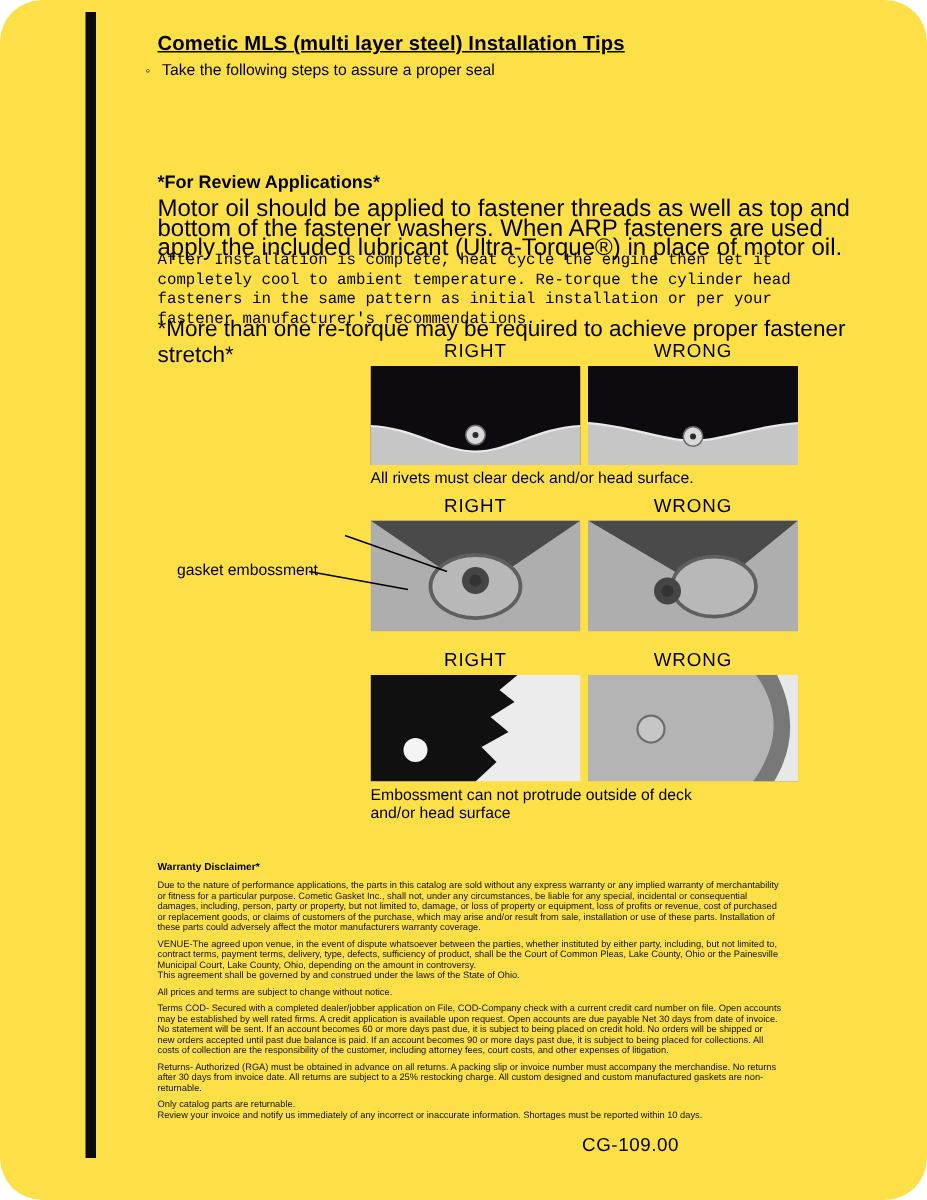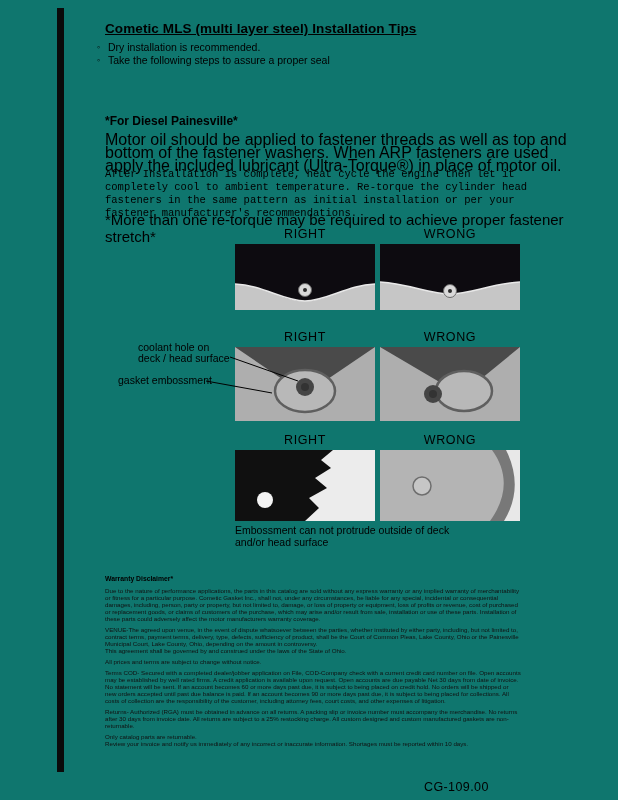--- a/index.html
+++ b/index.html
@@ -2,79 +2,78 @@
 <html><head>
 <meta charset="utf-8">
 <style>
   * { margin:0; padding:0; box-sizing:border-box; }
   html,body { background:#ffffff; }
   body {
     width:618px; height:800px;
     font-family:"Liberation Sans", sans-serif;
     color:#000;
   }
-  .page { position:relative; width:618px; height:800px; background:#0f766e; overflow:hidden; }
+  .page { position:relative; width:618px; height:800px; background:#fde047; overflow:hidden;border-radius:28px; }
 
   .left-bar { position:absolute; left:57px; top:8px; width:7px; height:764px; background:#0a0a0a; }
 
   .title {
     position:absolute; left:105px; top:21px;
     font-size:13.5px; font-weight:bold; text-decoration:underline;
     letter-spacing:0.1px;
   }
 
   .tips { position:absolute; left:97px; top:41px; font-size:10.5px; line-height:13px; width:470px; }
   .tip { position:relative; padding-left:11px; }
   .tip::before { content:"◦"; position:absolute; left:0; top:0; font-size:9px; }
   .tip-sub { position:relative; padding-left:30px; }
   .tip-sub::before { content:"•"; position:absolute; left:19px; top:0; font-size:10px; }
 
   .diesel-head { position:absolute; left:105px; top:114px; font-size:12px; font-weight:bold; }
   .diesel-p1 { position:absolute; left:105px; top:133px; width:476px; font-size:16px; line-height:13px; }
   .diesel-p2 { position:absolute; left:105px; top:168px; width:462px; font-size:10.5px; line-height:13px;font-family:Liberation Mono, monospace; }
   .diesel-note { position:absolute; left:105px; top:211px; font-size:15px; }
 
-  .fig { position:absolute; left:235px; width:293px; }
+  .fig { position:absolute; left:247px; width:293px; }
   #fig1 { top:227px; }
   #fig2 { top:330px; }
   #fig3 { top:433px; }
   .fig-heads { display:flex; gap:5px; margin-bottom:3px; }
   .fig-heads span { width:140px; text-align:center; font-size:12.5px; letter-spacing:0.6px; }
   .fig-panels { display:flex; gap:5px; }
   .panel { display:block; }
   .fig-caption { margin-top:3px; font-size:10.5px; }
   #fig3 .fig-caption { width:228px; line-height:12px; }
 
   .callout { position:absolute; font-size:10.5px; line-height:11px; white-space:pre-line; }
   #co-coolant { left:138px; top:342px; }
   #co-emboss { left:118px; top:375px; }
   .leaders { position:absolute; left:0; top:0; pointer-events:none; }
   .leaders line { stroke:#000; stroke-width:1; }
 
   .warranty { position:absolute; left:105px; top:575px; width:416px; }
   .w-head { font-size:6.8px; font-weight:bold; margin-bottom:5px; }
   .w-p { font-size:6.2px; line-height:7px; margin-bottom:4px; white-space:pre-line; color:#111; }
 
-  .footer-code { position:absolute; left:388px; top:780px; font-size:12.5px; letter-spacing:0.4px;margin-left:36px; }
+  .footer-code { position:absolute; left:388px; top:756px; font-size:12.5px; letter-spacing:0.4px; }
 </style>
 </head>
 <body>
 
 <div class="page">
 
   <div class="left-bar"></div>
 
   <h1 class="title">Cometic MLS (multi layer steel) Installation Tips</h1>
 
   <div class="tips">
-    <div class="tip"><span>Dry installation is recommended.</span></div>
     <div class="tip"><span>Take the following steps to assure a proper seal</span></div>
   </div>
 
-  <div class="diesel-head">*For Diesel Painesville*</div>
+  <div class="diesel-head">*For Review Applications*</div>
   <p class="diesel-p1">Motor oil should be applied to fastener threads as well as top and bottom of the fastener washers. When ARP fasteners are used apply the included lubricant (Ultra-Torque®) in place of motor oil.</p>
   <p class="diesel-p2">After Installation is complete, heat cycle the engine then let it completely cool to ambient temperature. Re-torque the cylinder head fasteners in the same pattern as initial installation or per your fastener manufacturer's recommendations.</p>
   <div class="diesel-note">*More than one re-torque may be required to achieve proper fastener stretch*</div>
 
   <div class="fig" id="fig1">
     <div class="fig-heads">
       <span>RIGHT</span>
       <span>WRONG</span>
     </div>
     <div class="fig-panels">
@@ -86,20 +85,21 @@
         <circle cx="70" cy="46" r="2" fill="#2b2b2b"></circle>
       </svg>
       <svg class="panel" width="140" height="66" viewBox="0 0 140 66">
         <rect width="140" height="66" fill="#0d0b10"></rect>
         <path d="M0,66 L0,38 C30,40 50,50 70,50 C90,50 110,40 140,38 L140,66 Z" fill="#c6c6c6"></path>
         <path d="M0,38 C30,40 50,50 70,50 C90,50 110,40 140,38" fill="none" stroke="#e9e9e9" stroke-width="1.5"></path>
         <circle cx="70" cy="47" r="6.5" fill="#d9d9d9" stroke="#6a6a6a" stroke-width="1"></circle>
         <circle cx="70" cy="47" r="2" fill="#2b2b2b"></circle>
       </svg>
     </div>
+    <div class="fig-caption">All rivets must clear deck and/or head surface.</div>
   </div>
 
   <div class="fig" id="fig2">
     <div class="fig-heads">
       <span>RIGHT</span>
       <span>WRONG</span>
     </div>
     <div class="fig-panels">
       <svg class="panel" width="140" height="74" viewBox="0 0 140 74">
         <rect width="140" height="74" fill="#aeaeae"></rect>
@@ -111,22 +111,20 @@
       <svg class="panel" width="140" height="74" viewBox="0 0 140 74">
         <rect width="140" height="74" fill="#aeaeae"></rect>
         <path d="M0,0 H140 L96,36 A15,13 0 0 1 68,40 Z" fill="#4a4a4a"></path>
         <ellipse cx="84" cy="44" rx="28" ry="20" fill="#b8b8b8" stroke="#5f5f5f" stroke-width="2.5"></ellipse>
         <circle cx="53" cy="47" r="9" fill="#454545"></circle>
         <circle cx="53" cy="47" r="4" fill="#333333"></circle>
       </svg>
     </div>
   </div>
 
-  <div class="callout" id="co-coolant">coolant hole on
-deck / head surface</div>
   <div class="callout" id="co-emboss">gasket embossment</div>
   <svg class="leaders" width="618" height="800" viewBox="0 0 618 800">
     <line x1="230" y1="357" x2="298" y2="381"></line>
     <line x1="206" y1="381" x2="272" y2="393"></line>
   </svg>
 
   <div class="fig" id="fig3">
     <div class="fig-heads">
       <span>RIGHT</span>
       <span>WRONG</span>

